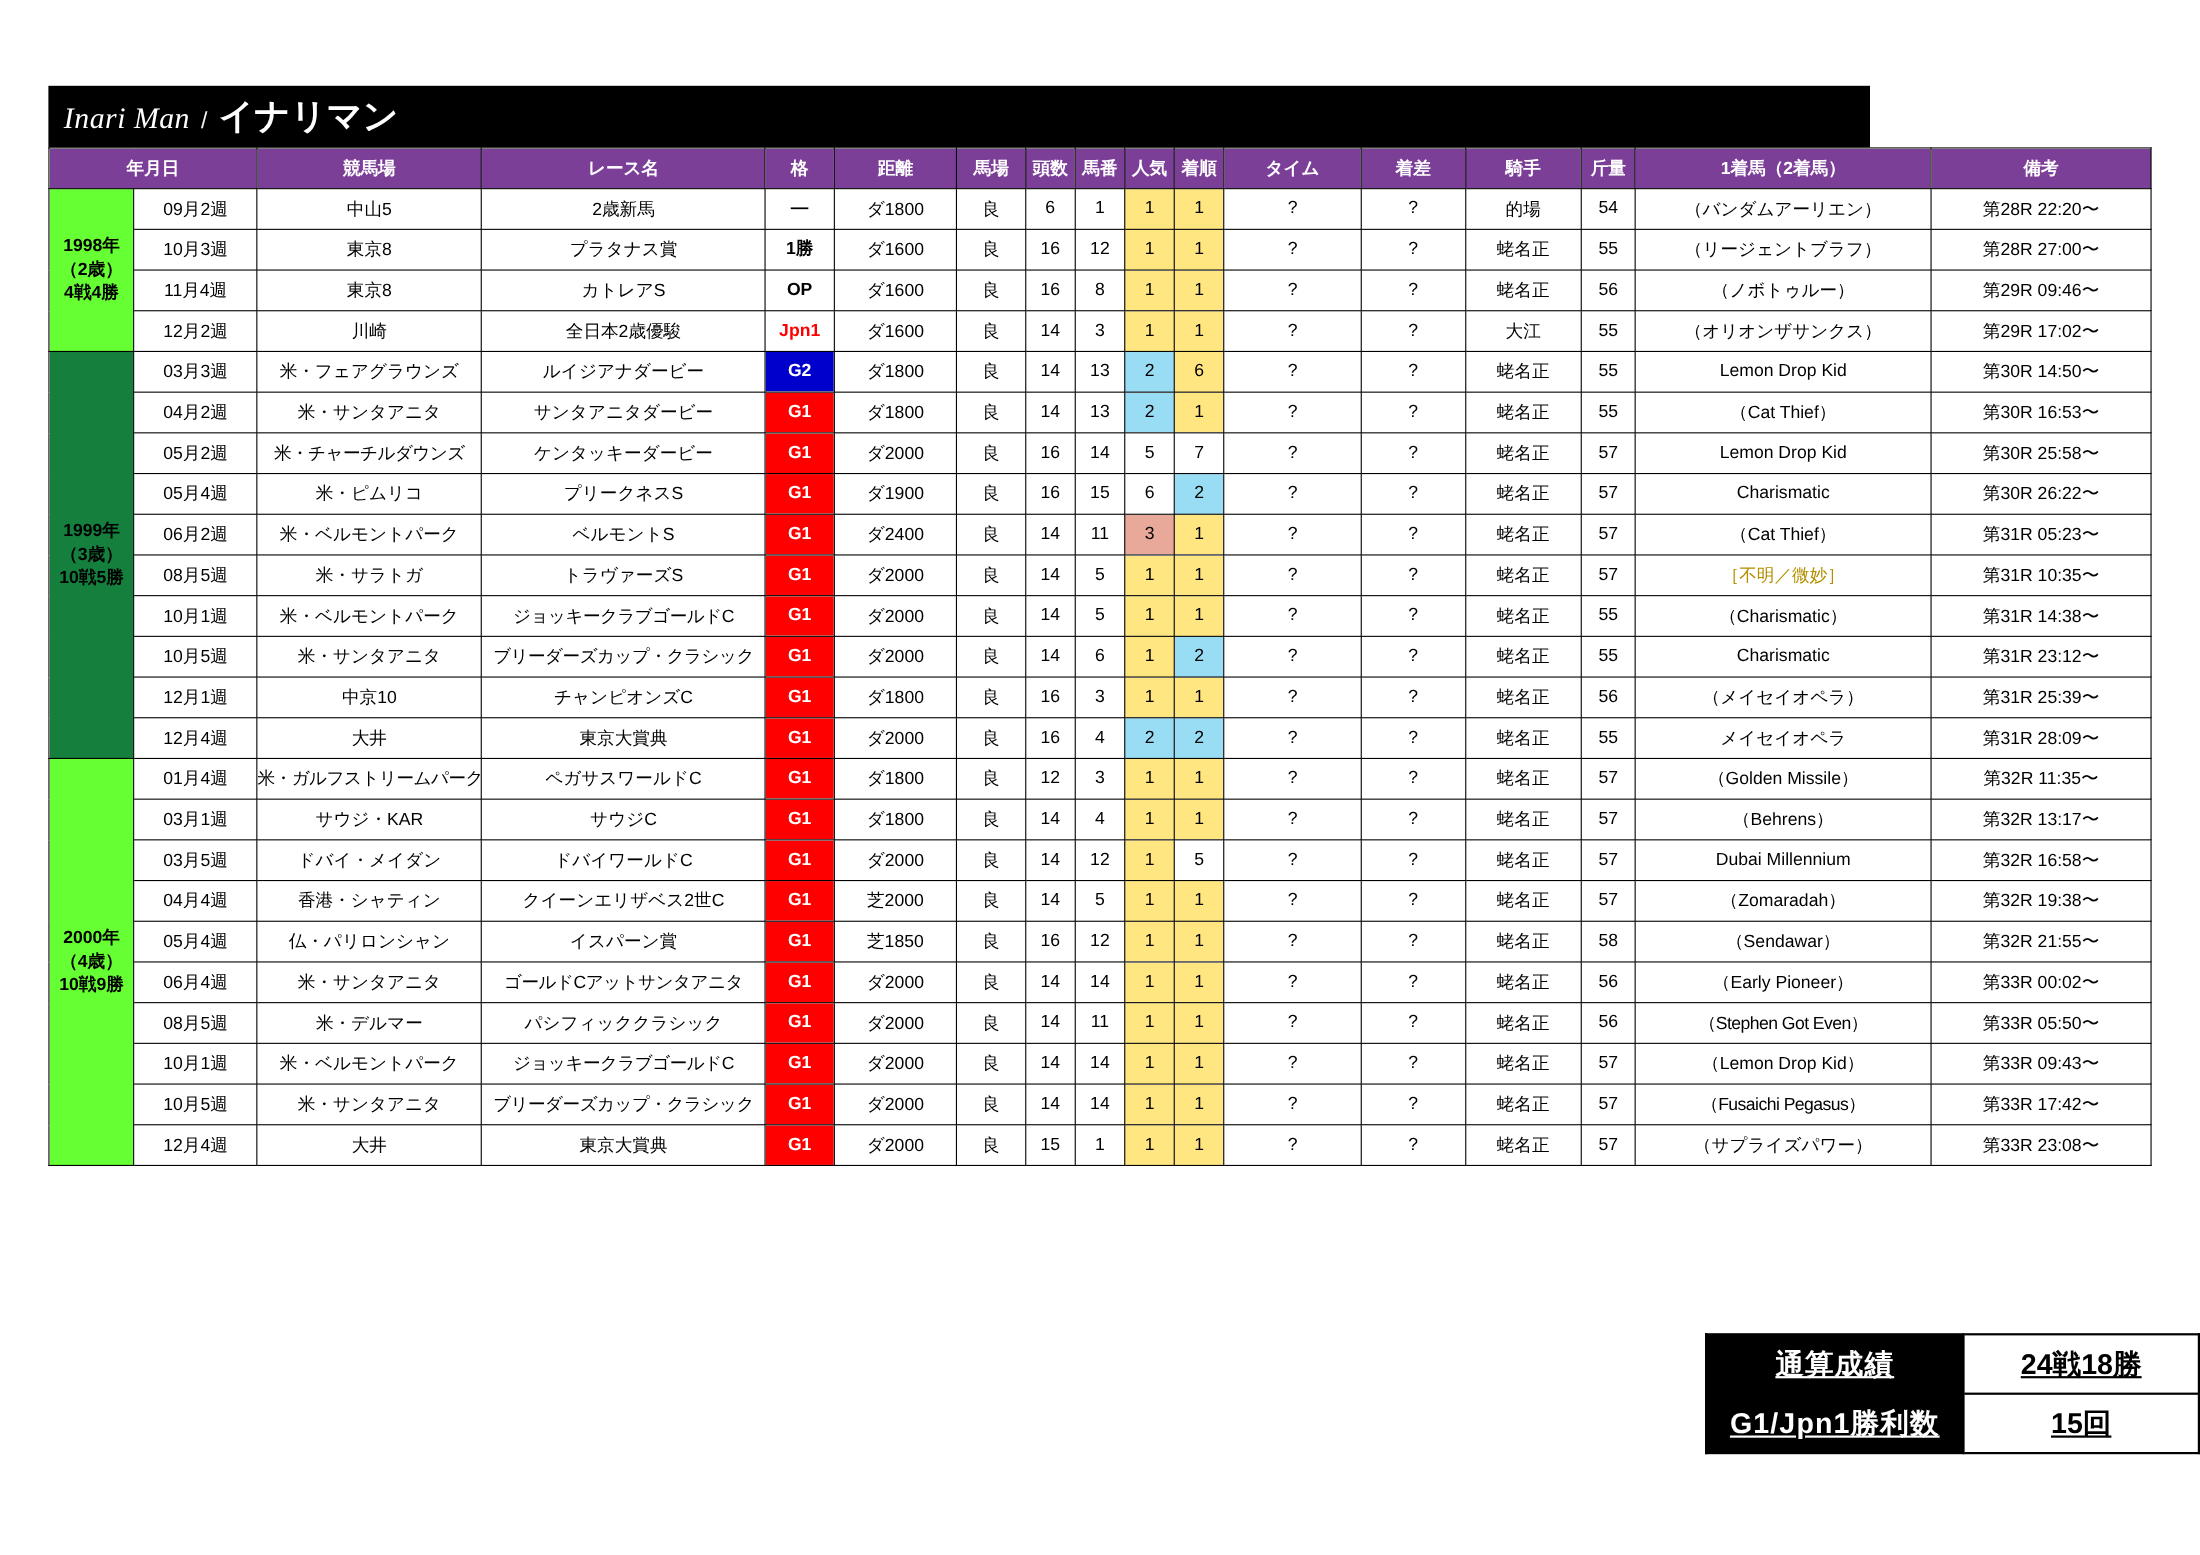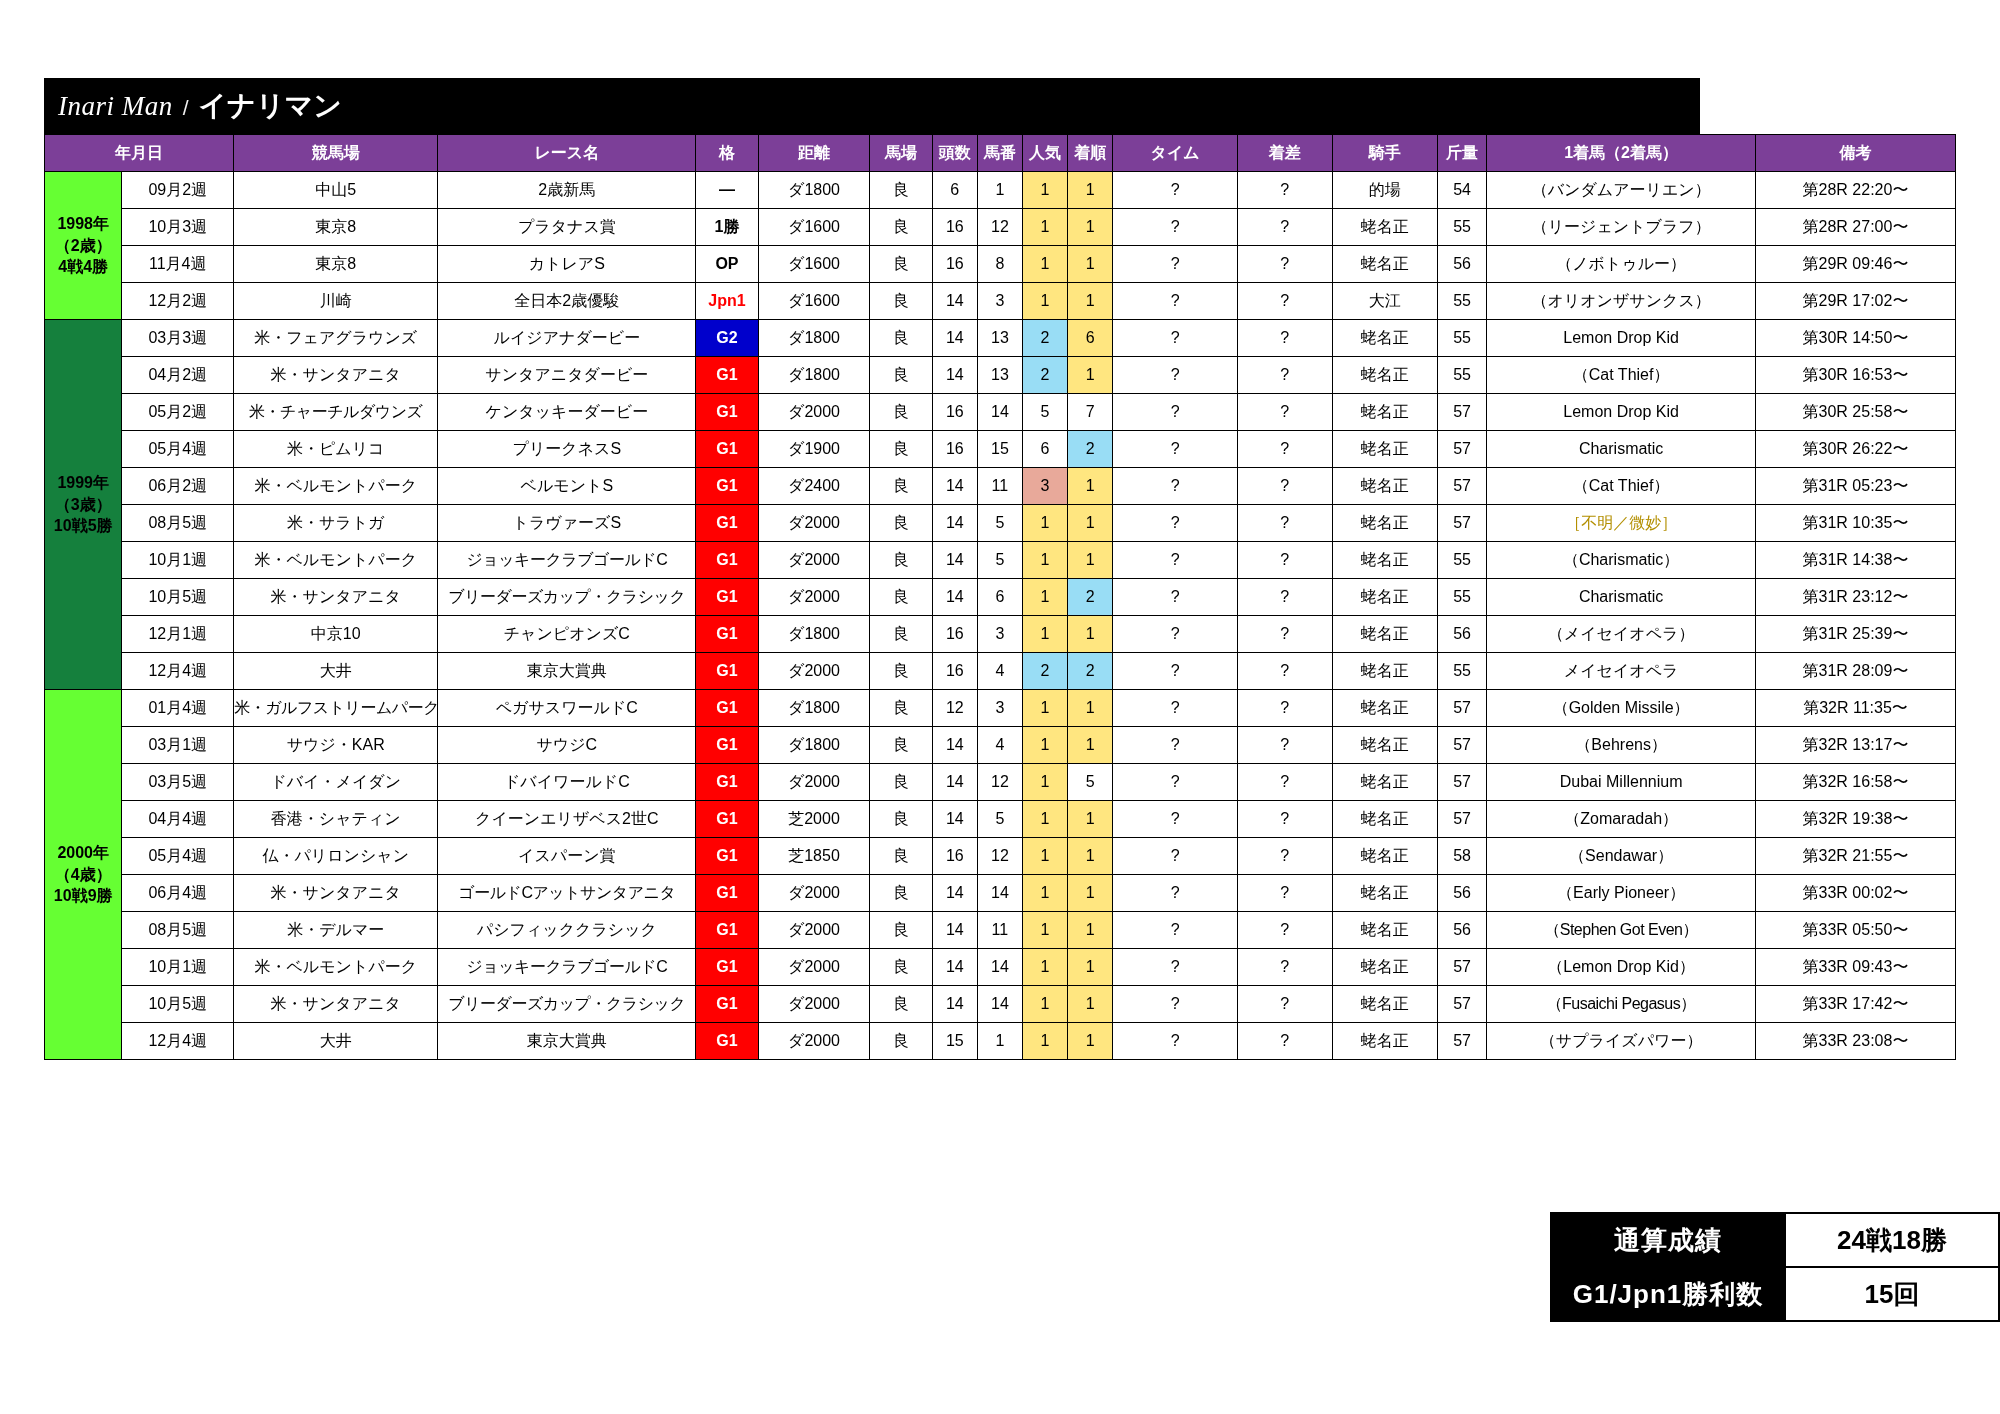--- a/index.html
+++ b/index.html
@@ -40,21 +40,21 @@
     font-family: "Liberation Serif", "DejaVu Serif", serif;
     font-style: italic;
     font-size: 27px;
     letter-spacing: .5px;
   }
   .title-sep {
     font-size: 21px;
     opacity: .95;
   }
   .title-jp {
-    font-size: 28px;
+    font-size: 32px;
     font-weight: bold;
   }
   .title-right {
     position: absolute;
     right: 16px;
     top: 4px;
     text-align: right;
     line-height: 1.35;
   }
   .title-birth {
@@ -158,20 +158,21 @@
     border-collapse: collapse;
     table-layout: fixed;
     width: 440px;
   }
   table.tot td {
     border: 2px solid #000000;
     height: 50px;
     font-size: 26px;
     font-weight: bold;
     text-align: center;
+    text-decoration: underline;
   }
   td.tot-label {
     background: #000000;
     color: #ffffff;
     width: 230px;
     letter-spacing: 1px;
   }
   td.tot-value {
     background: #ffffff;
     color: #000000;

